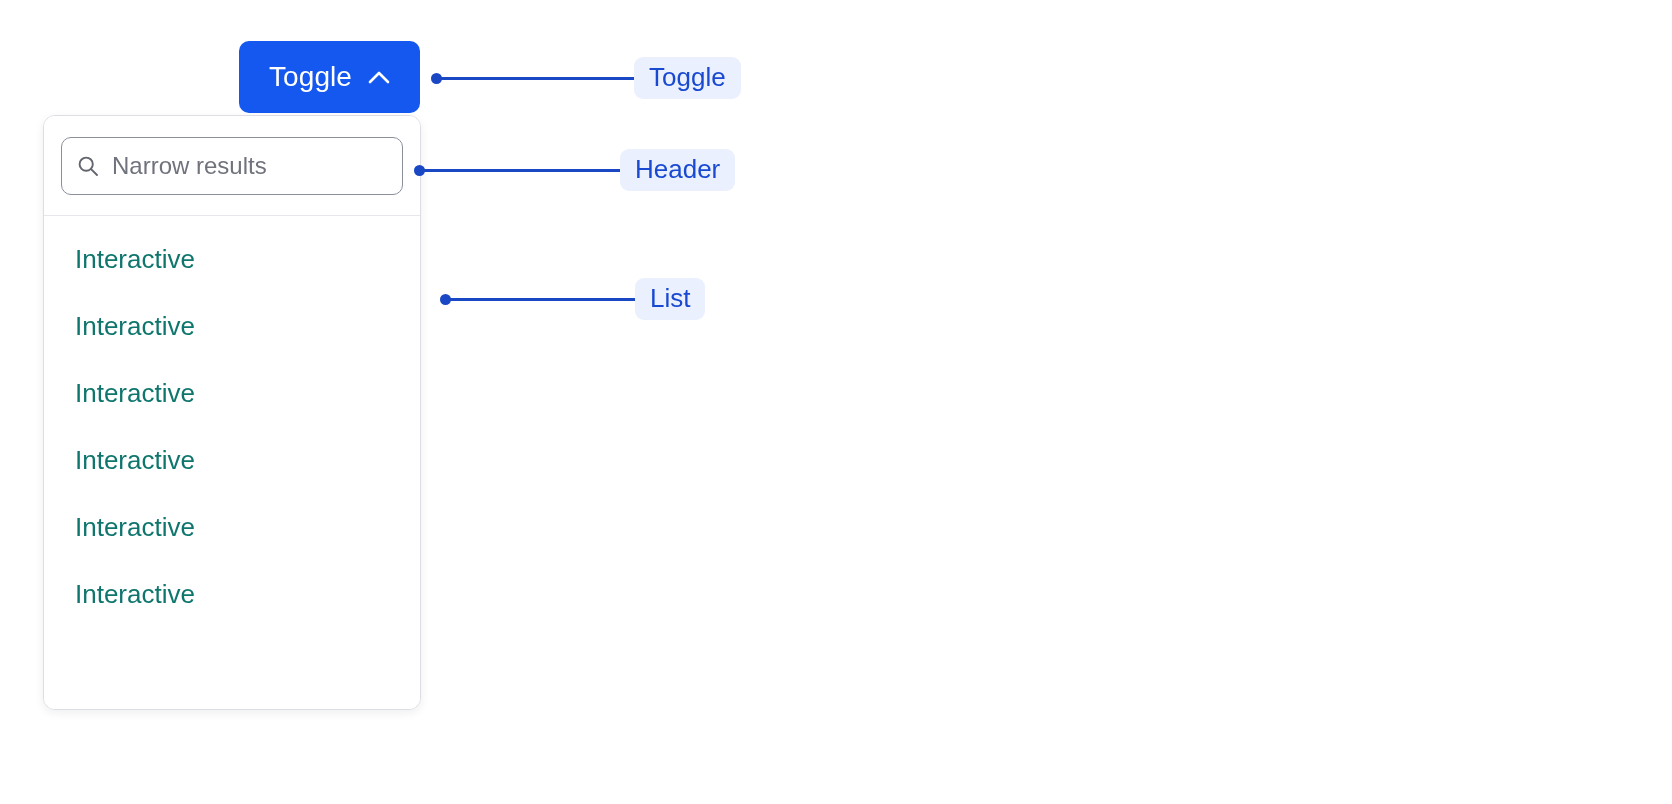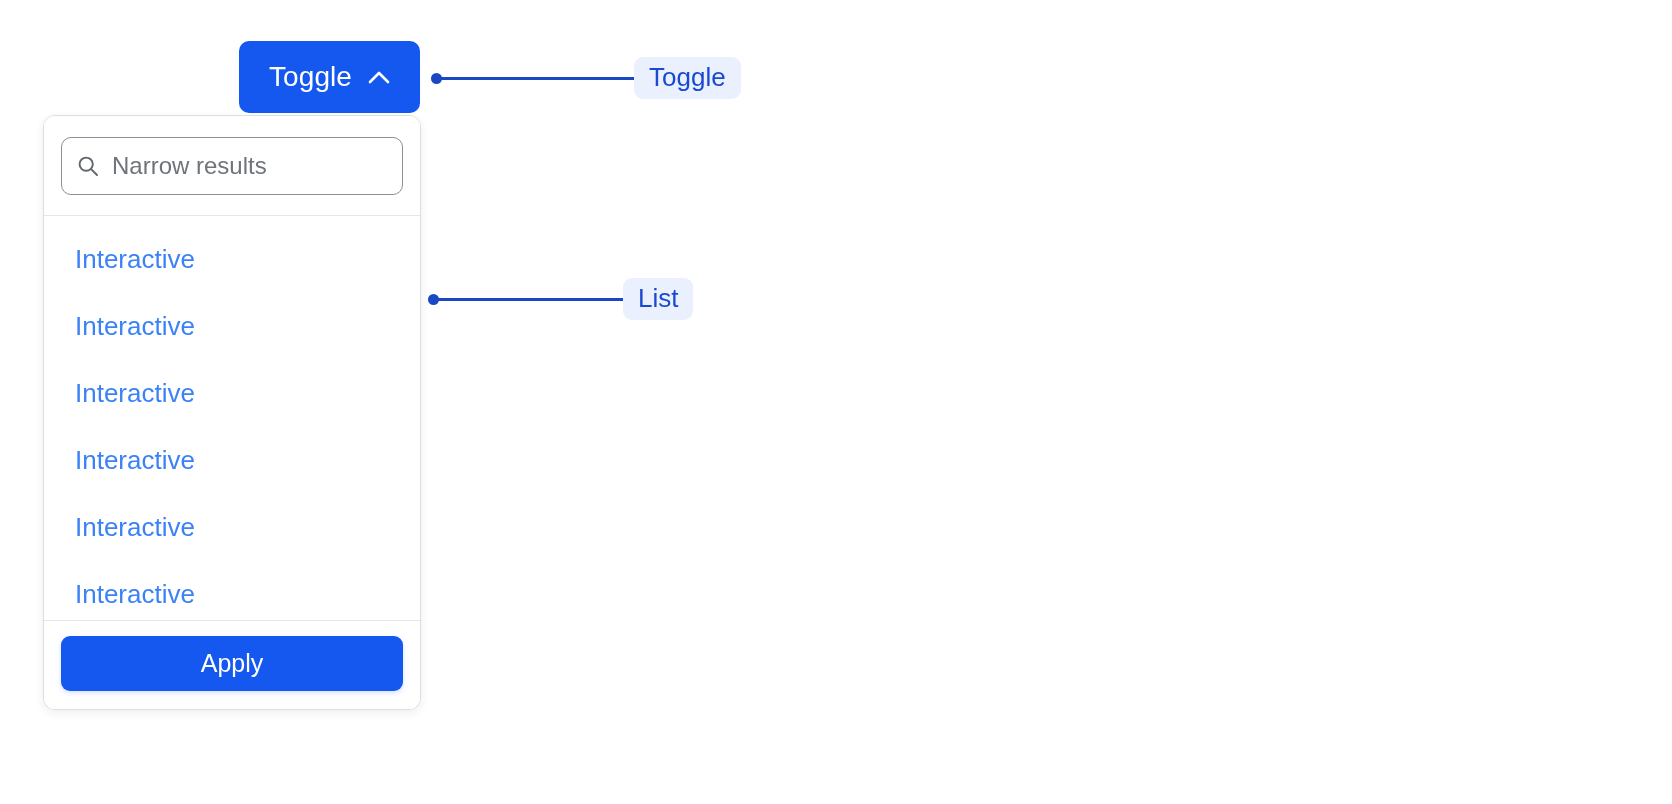--- a/index.html
+++ b/index.html
@@ -116,21 +116,21 @@
     overflow-y: auto;
     padding: 10px 0 6px 0;
     background: #ffffff;
   }
   .list-item {
     height: 67px;
     display: flex;
     align-items: center;
     padding: 0 17px 0 31px;
     font-size: 26px;
-    color: #3b82f6;
+    color: #0f766e;
     cursor: pointer;
     font-family: "Liberation Sans", sans-serif;
     white-space: nowrap;
   }
 
   
   .panel-footer {
     flex: none;
     border-top: 1px solid #e6e7eb;
     padding: 15px 17px 18px 17px;
@@ -180,21 +180,21 @@
     white-space: nowrap;
     margin-left: -2px;
   }
 
   #anno-toggle { left: 431px; top: 60px; }
   #anno-toggle .anno-line { width: 195px; }
 
   #anno-header { left: 414px; top: 152px; }
   #anno-header .anno-line { width: 198px; }
 
-  #anno-list   { left: 428px; top: 281px; text-align: right; }
+  #anno-list   { left: 440px; top: 281px; text-align: right; }
   #anno-list   .anno-line { width: 187px; }
 
   #anno-footer { left: 414px; top: 652px; }
   #anno-footer .anno-line { width: 197px; }
 </style>
 </head>
 <body>
 
 <div class="stage">
 
@@ -223,32 +223,34 @@
 
     <div class="panel-list">
       <div class="list-item">Interactive</div>
       <div class="list-item">Interactive</div>
       <div class="list-item">Interactive</div>
       <div class="list-item">Interactive</div>
       <div class="list-item">Interactive</div>
       <div class="list-item">Interactive</div>
     </div>
 
-    <div class="panel-footer">
-      <button class="apply-button">Apply</button>
-    </div>
 
   </div>
 
   <div class="annotation" id="anno-toggle">
     <span class="anno-dot"></span>
     <span class="anno-line"></span>
     <span class="anno-pill">Toggle</span>
   </div>
 
+  <div class="annotation" id="anno-header">
+    <span class="anno-dot"></span>
+    <span class="anno-line"></span>
+    <span class="anno-pill">Header</span>
+  </div>
 
   <div class="annotation" id="anno-list">
     <span class="anno-dot"></span>
     <span class="anno-line"></span>
     <span class="anno-pill">List</span>
   </div>
 
 
 </div>
 

